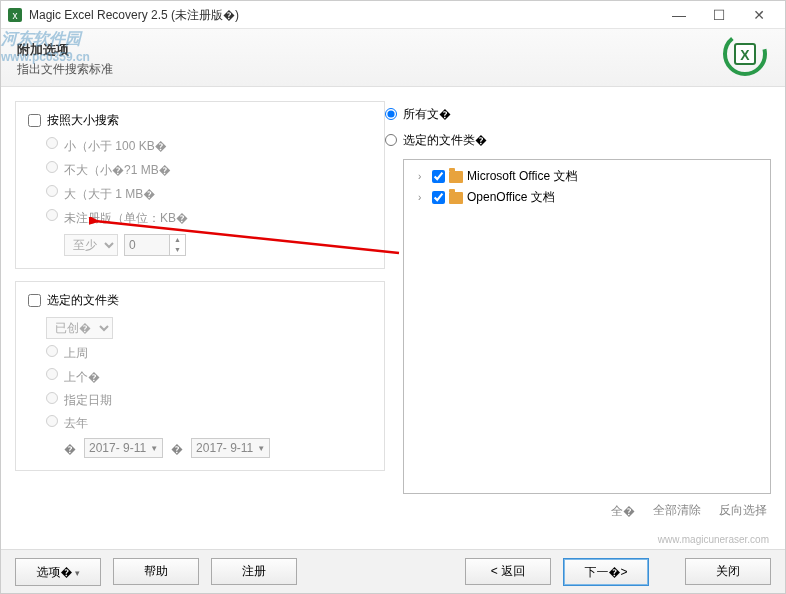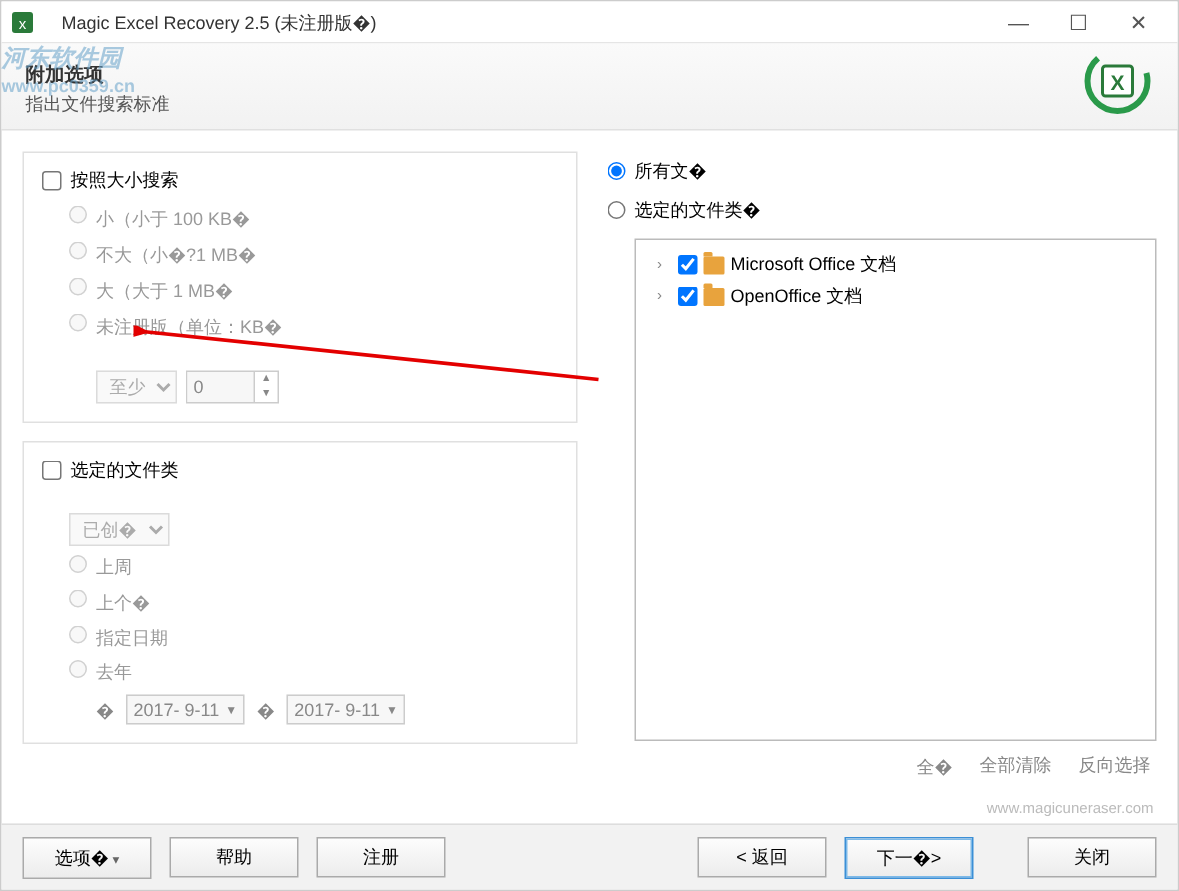--- a/index.html
+++ b/index.html
@@ -1,38 +1,38 @@
 <!DOCTYPE html>
 <html><head>
 <meta charset="utf-8">
 <style>
 * { box-sizing: border-box; margin: 0; padding: 0; }
 body { font-family: "Microsoft YaHei", Arial, sans-serif; font-size: 12px; background: #f5f5f5; width: 786px; height: 594px; position: relative; overflow: hidden; }
 .window { background: #fff; border: 1px solid #ccc; width: 786px; height: 594px; display: flex; flex-direction: column; }
 .titlebar { height: 28px; display: flex; align-items: center; padding: 0 6px; background: #fff; border-bottom: 1px solid #e5e5e5; }
 .titlebar .icon { width: 16px; height: 16px; margin-right: 6px; display: inline-flex; align-items: center; justify-content: center; }
-.titlebar .title { flex: 1; font-size: 12px; color: #333; margin-left: 12px; }
+.titlebar .title { flex: 1; font-size: 12px; color: #333; }
 .winbtns { display: flex; gap: 0; }
 .winbtn { width: 40px; height: 26px; display: flex; align-items: center; justify-content: center; font-size: 14px; color: #555; }
 .header { height: 58px; display: flex; align-items: flex-end; padding: 8px 16px; border-bottom: 1px solid #e0e0e0; background: linear-gradient(#fafafa,#f2f2f2); position: relative; }
 .header-text { flex: 1; }
 .header-title { font-size: 13px; font-weight: bold; color: #333; }
 .header-sub { font-size: 12px; color: #555; margin-top: 2px; }
 .header-logo { width: 48px; height: 48px; }
 .watermark { position: absolute; top: 0; left: 0; font-size: 16px; color: rgba(100,160,200,0.55); font-weight: bold; font-style: italic; pointer-events: none; }
 .watermark .sub { font-size: 12px; display: block; font-style: normal; font-weight: bold; }
-.content { flex: 1; display: flex; gap: 20px; padding: 14px; position: relative; }
+.content { flex: 1; display: flex; gap: 0; padding: 14px; position: relative; }
 .col-left { width: 370px; display: flex; flex-direction: column; gap: 12px; }
 .col-right { flex: 1; display: flex; flex-direction: column; }
 .groupbox { border: 1px solid #e0e0e0; padding: 10px 12px 12px 12px; background: #fff; }
 .gb-title { display: flex; align-items: center; gap: 6px; margin-bottom: 8px; }
 .gb-title input[type="checkbox"] { width: 13px; height: 13px; }
 .radio-row { display: flex; align-items: flex-start; gap: 6px; margin: 6px 0 6px 18px; color: #888; }
 .radio-row input[type="radio"] { width: 12px; height: 12px; }
-.indent-ctrl { margin-left: 36px; display: flex; align-items: flex-end; gap: 6px; margin-top: 20px; }
+.indent-ctrl { margin-left: 36px; display: flex; align-items: flex-end; gap: 6px; margin-top: 7px; }
 select, input[type="text"] { border: 1px solid #ccc; font-size: 12px; padding: 2px 4px; background: #f7f7f7; color: #888; }
 select { height: 22px; }
 .spinner { display: flex; border: 1px solid #ccc; height: 22px; }
 .spinner input { border: none; width: 44px; text-align: left; padding-left: 4px; }
 .spinner .spinbtns { width: 16px; display: flex; flex-direction: column; border-left: 1px solid #ccc; }
 .spinner .spinbtns span { flex: 1; font-size: 7px; text-align: center; color: #888; line-height: 10px; }
 .date-row { margin-left: 36px; display: flex; align-items: center; gap: 8px; color: #888; margin-top: 4px; }
 .datebox { border: 1px solid #ccc; padding: 2px 4px; background: #f7f7f7; display: flex; align-items: center; gap: 4px; }
 .radio-right { display: flex; align-items: center; gap: 6px; margin: 4px 0; }
 .radio-right input[type="radio"] { width: 12px; height: 12px; }

